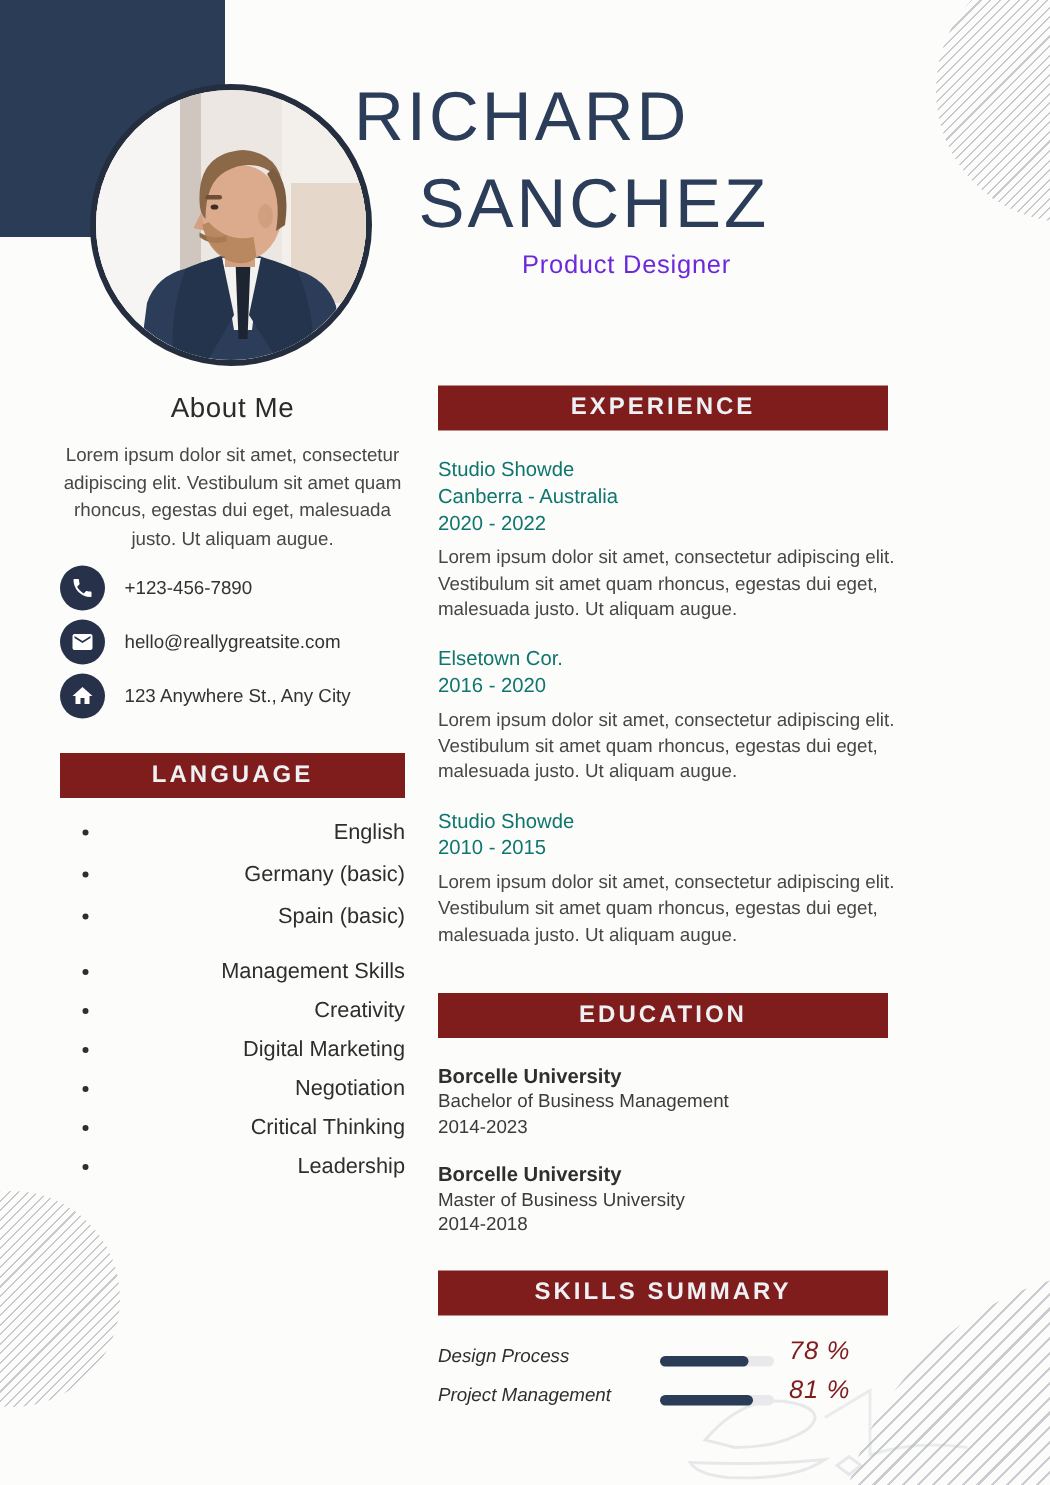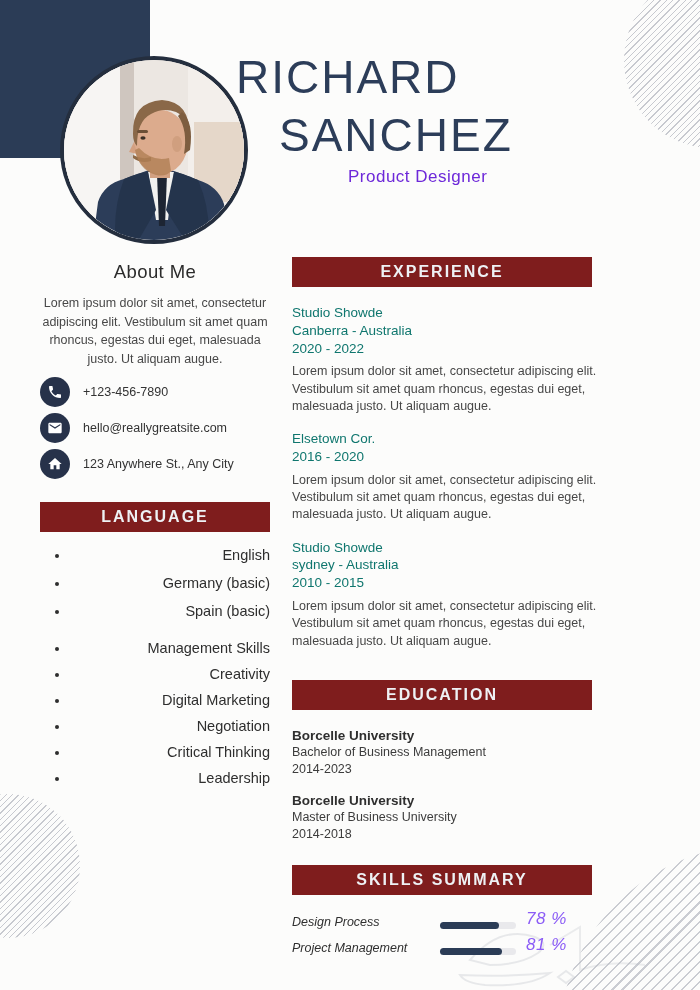--- a/index.html
+++ b/index.html
@@ -85,21 +85,21 @@
   .school-name { font-size:13.5px; font-weight:bold; color:#2f2f2f; line-height:1.3; }
   .school-line { font-size:12.5px; color:#3c3c3c; line-height:1.3; }
 
   
   .skills-bar-head { margin-top:23px; }
   .skills { margin-top:14px; }
   .skill-row { display:flex; align-items:flex-end; height:20px; margin-bottom:6px;font-style:italic; }
   .skill-label { width:148px; font-size:12.5px; color:#2f2f2f; }
   .skill-track { width:76px; height:7px; border-radius:4px; background:#e9e9ec; position:relative; }
   .skill-fill { position:absolute; left:0; top:0; height:7px; border-radius:4px; background:#2b3c56; }
-  .skill-pct { margin-left:10px; font-size:17px; color:#8b5cf6; letter-spacing:0.5px; }
+  .skill-pct { margin-left:10px; font-size:17px; color:#7f1d1d; letter-spacing:0.5px; }
 
   
   .watermark { position:absolute; left:285px; top:924px; width:120px; text-align:center; z-index:3; }
   .watermark-brand { font-size:23px; font-weight:bold; color:#c9ced4; line-height:1.1; }
   .watermark-site { font-size:11px; color:#d3d7db; letter-spacing:0.5px; }
   .watermark-logo { position:absolute; left:430px; top:915px; z-index:1; opacity:0.25; }
 </style>
 </head>
 <body>
 
@@ -205,21 +205,20 @@
     </div>
 
     <div class="job">
       <div class="job-head">Elsetown Cor.</div>
       <div class="job-head">2016 - 2020</div>
       <div class="job-desc">Lorem ipsum dolor sit amet, consectetur adipiscing elit. Vestibulum sit amet quam rhoncus, egestas dui eget, malesuada justo. Ut aliquam augue.</div>
     </div>
 
     <div class="job">
       <div class="job-head">Studio Showde</div>
-      <div class="job-head">sydney - Australia</div>
       <div class="job-head">2010 - 2015</div>
       <div class="job-desc">Lorem ipsum dolor sit amet, consectetur adipiscing elit. Vestibulum sit amet quam rhoncus, egestas dui eget, malesuada justo. Ut aliquam augue.</div>
     </div>
 
     <div class="bar edu-bar">EDUCATION</div>
 
     <div class="school first">
       <div class="school-name">Borcelle University</div>
       <div class="school-line">Bachelor of Business Management</div>
       <div class="school-line">2014-2023</div>

